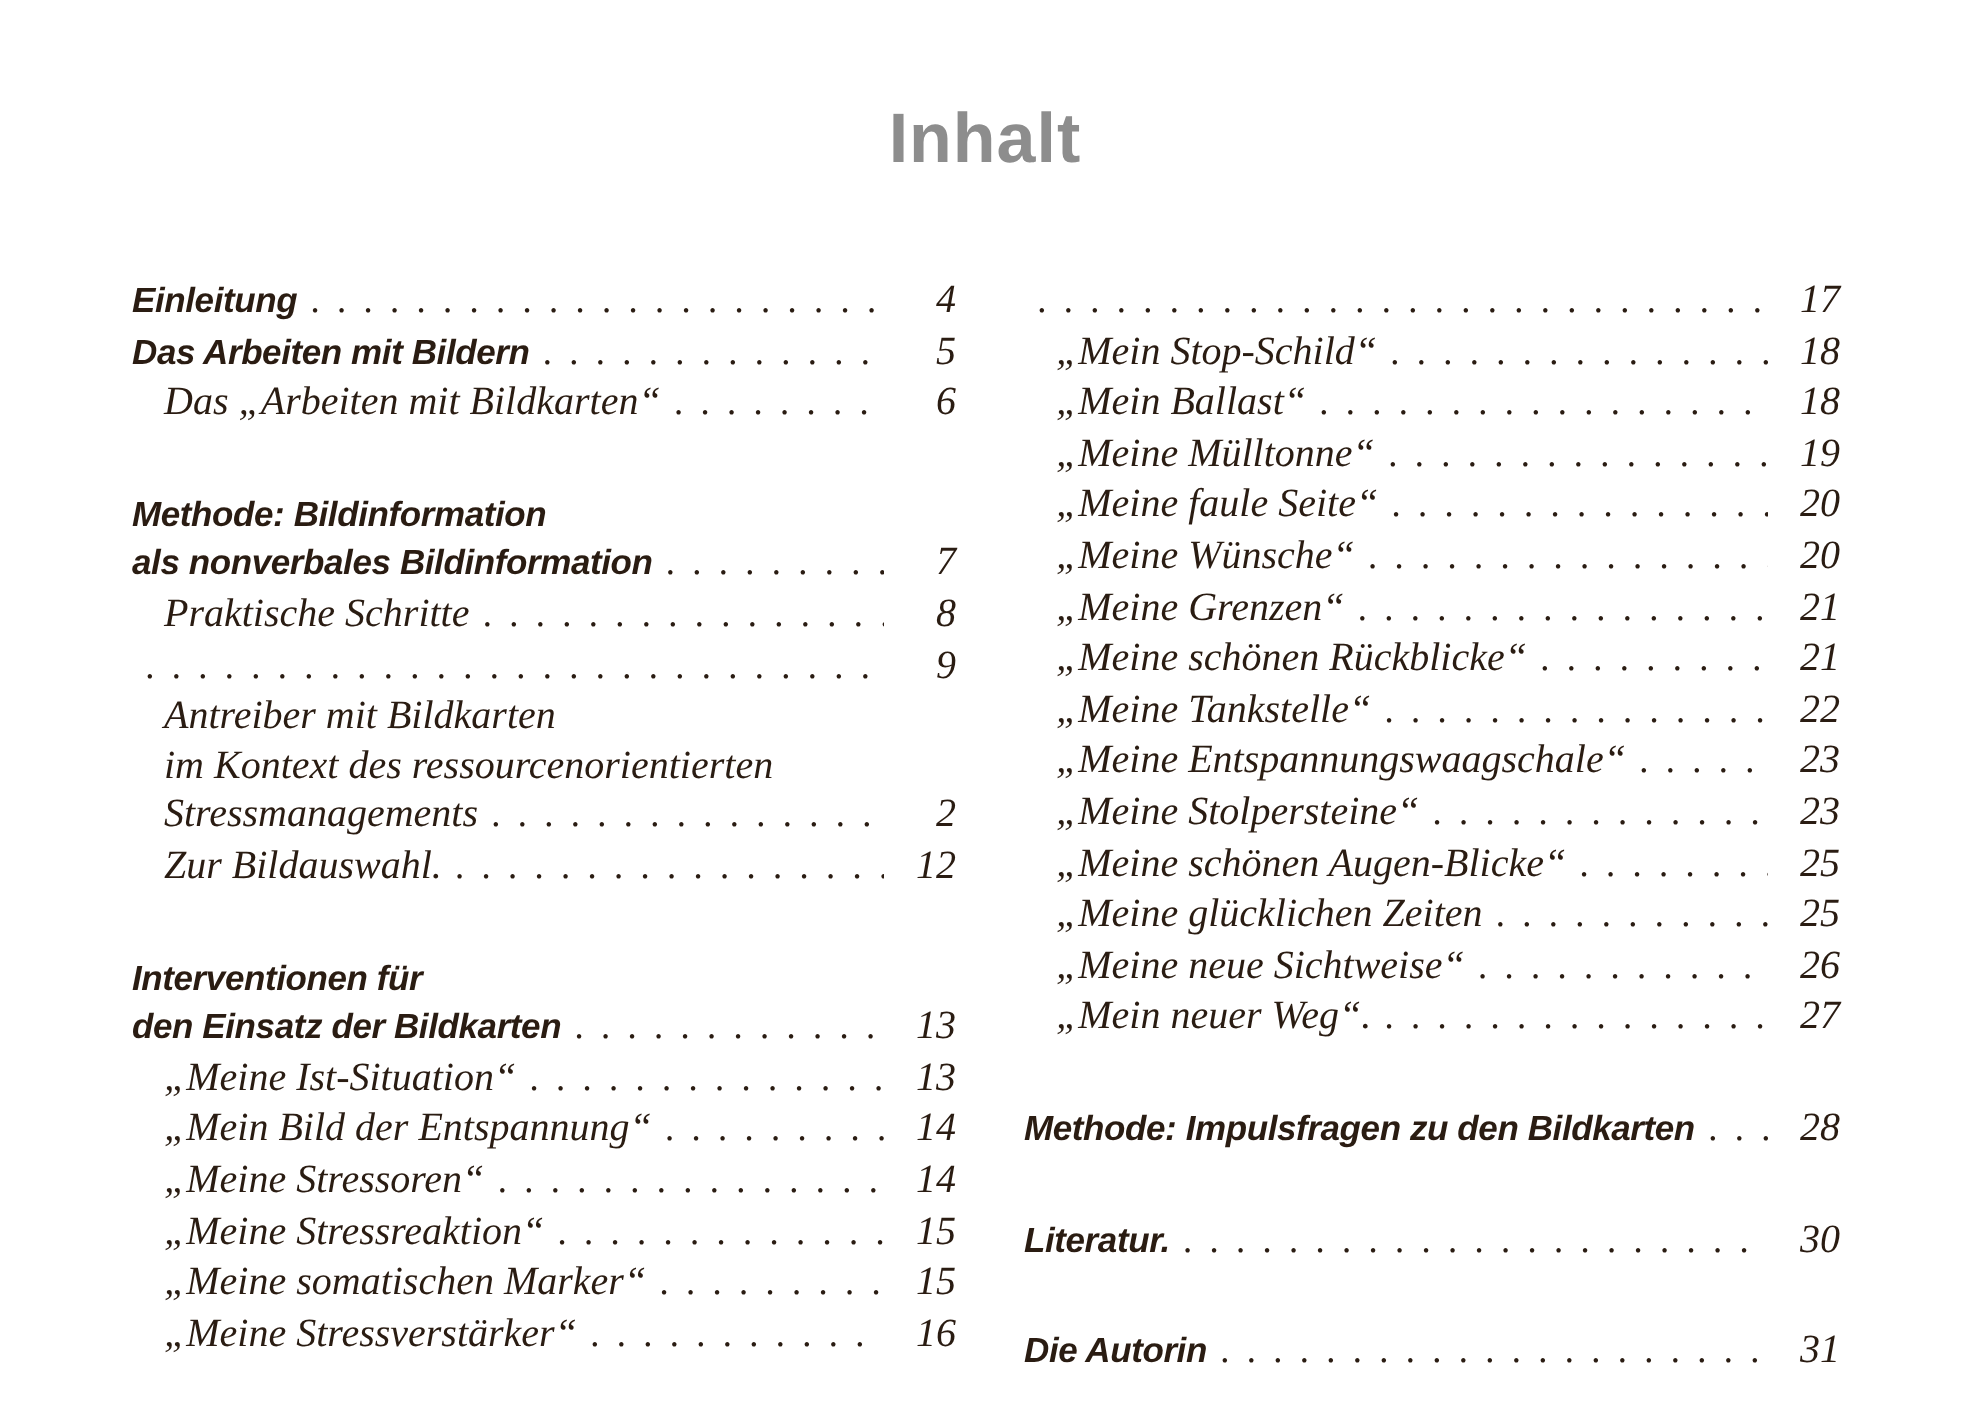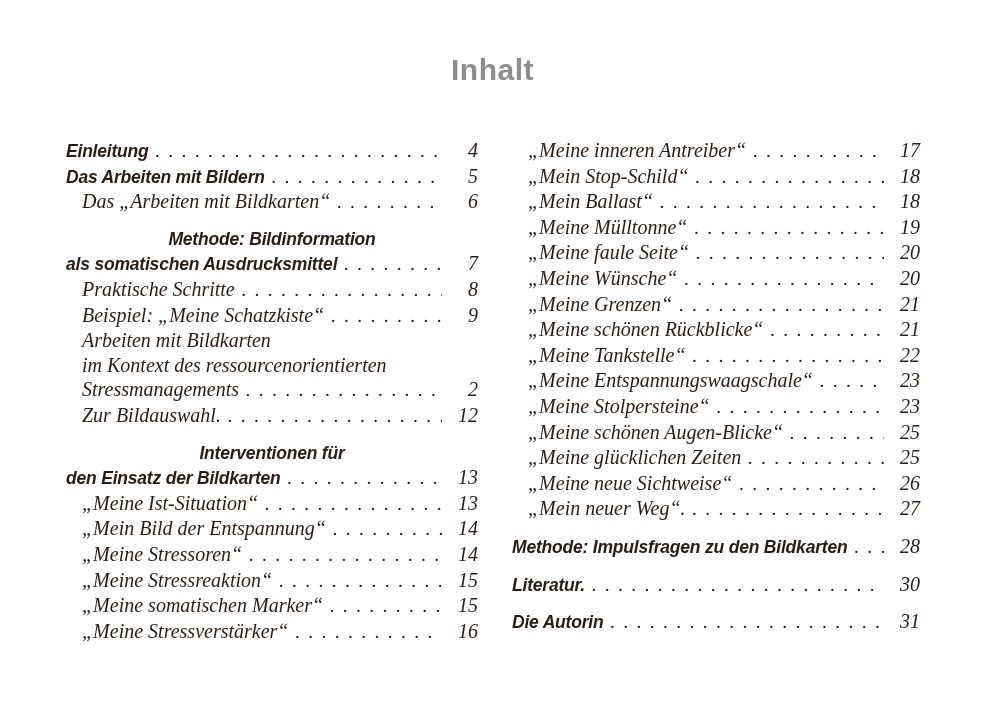--- a/index.html
+++ b/index.html
@@ -14,40 +14,40 @@
     background:var(--bg-color);
     color:var(--text-color);
     overflow:hidden;
     font-family:"Liberation Serif", serif;
   }
   .page-title{
     margin-top:50px;
     text-align:center;
     font-family:"Liberation Sans", sans-serif;
     font-weight:600;
-    font-size:30px;
+    font-size:35px;
     line-height:40px;
     letter-spacing:0.5px;
     color:var(--title-color);
   }
   .toc{
     display:flex;
     margin-top:48px;
     padding:0 65px 0 66px;
   }
   .toc-column{display:block;font-style:italic;}
   .toc-column.left{width:412px;margin-right:34px;}
   .toc-column.right{width:408px;}
   .row{
     display:flex;
     align-items:baseline;
     line-height:24.6px;
     white-space:nowrap;
   }
-  .row.gap{margin-top:12px;justify-content:center;}
+  .row.gap{margin-top:30px;}
   .row .label{flex:0 0 auto;}
   .row.indent .label{padding-left:16px;}
   .row.serif .label{
     font-family:"Liberation Serif", serif;
     font-size:20px;
   }
   .row.sans .label{
     font-family:"Liberation Sans", sans-serif;
     font-weight:700;
     font-size:17.5px;
@@ -90,36 +90,35 @@
       </div>
       <div class="row serif indent">
         <span class="label">Das „Arbeiten mit Bildkarten“</span>
         <span class="leader">............................................................</span>
         <span class="page">6</span>
       </div>
       <div class="row sans gap">
         <span class="label">Methode: Bildinformation</span>
       </div>
       <div class="row sans">
-        <span class="label">als somatischen Ausdrucksmittel</span>
+        <span class="label">als nonverbales Bildinformation</span>
         <span class="leader">............................................................</span>
         <span class="page">7</span>
       </div>
       <div class="row serif indent">
         <span class="label">Praktische Schritte</span>
         <span class="leader">............................................................</span>
         <span class="page">8</span>
       </div>
       <div class="row serif indent">
-        <span class="label">Beispiel: „Meine Schatzkiste“</span>
         <span class="leader">............................................................</span>
         <span class="page">9</span>
       </div>
       <div class="row serif indent">
-        <span class="label">Arbeiten mit Bildkarten</span>
+        <span class="label">Antreiber mit Bildkarten</span>
       </div>
       <div class="row serif indent">
         <span class="label">im Kontext des ressourcenorientierten</span>
       </div>
       <div class="row serif indent">
         <span class="label">Stressmanagements</span>
         <span class="leader">............................................................</span>
         <span class="page">2</span>
       </div>
       <div class="row serif indent">
@@ -161,21 +160,20 @@
         <span class="page">15</span>
       </div>
       <div class="row serif indent">
         <span class="label">„Meine Stressverstärker“</span>
         <span class="leader">............................................................</span>
         <span class="page">16</span>
       </div>
     </div>
   <div class="toc-column right">
       <div class="row serif indent">
-        <span class="label">„Meine inneren Antreiber“</span>
         <span class="leader">............................................................</span>
         <span class="page">17</span>
       </div>
       <div class="row serif indent">
         <span class="label">„Mein Stop-Schild“</span>
         <span class="leader">............................................................</span>
         <span class="page">18</span>
       </div>
       <div class="row serif indent">
         <span class="label">„Mein Ballast“</span>

